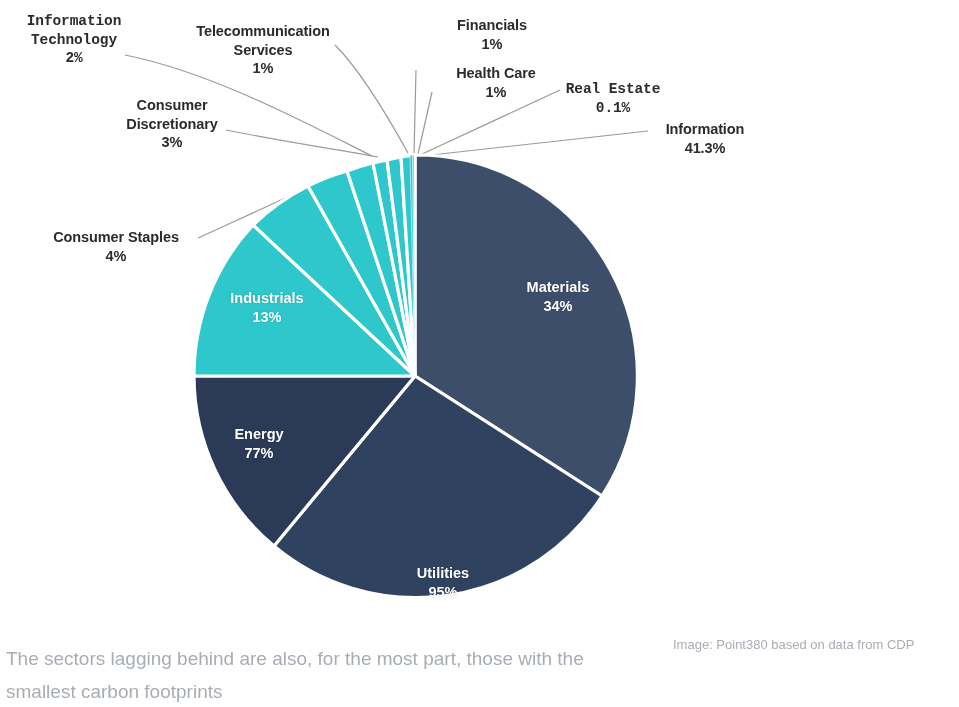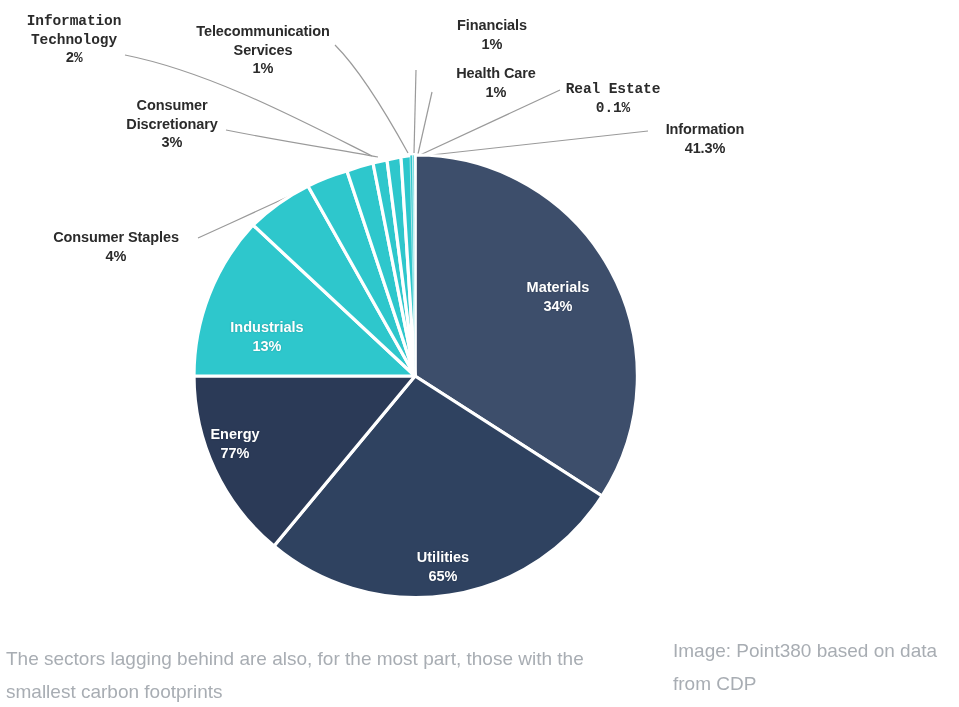--- a/index.html
+++ b/index.html
@@ -63,23 +63,23 @@
     font-size: 14.5px;
     font-weight: bold;
     text-align: center;
     line-height: 1.3;
     white-space: nowrap;
     text-shadow: 0 0 2px rgba(0,0,0,0.22);
   }
   .slice-label .pct { display: block; }
 
   #lbl-materials   { left: 497px; top: 278px; width: 122px; }
-  #lbl-utilities   { left: 388px; top: 548px; width: 110px; text-align: center; }
-  #lbl-energy      { left: 184px; top: 425px; width: 102px; }
-  #lbl-industrials { left: 208px; top: 289px; width: 118px; margin-top: 29px; }
+  #lbl-utilities   { left: 388px; top: 564px; width: 110px; text-align: center; }
+  #lbl-energy      { left: 208px; top: 425px; width: 102px; }
+  #lbl-industrials { left: 208px; top: 289px; width: 118px; }
 
   
   #footer {
     position: absolute;
     left: 0;
     top: 612px;
     width: 959px;
     height: 95px;
   }
   #caption {
@@ -89,21 +89,21 @@
     width: 600px;
     font-size: 19px;
     line-height: 1.75;
     color: #a8adb3;
   }
   #attribution {
     position: absolute;
     left: 673px;
     top: 22px;
     width: 280px;
-    font-size: 19px;
+    font-size: 13px;
     line-height: 1.75;
     color: #a8adb3;
   }
 </style>
 </head>
 <body>
 
 <div id="root">
 
   <div id="chart-area">
@@ -148,21 +148,21 @@
       </g>
     </svg>
 
     <div class="slice-label" id="lbl-materials">
       <span>Materials</span>
       <span class="pct">34%</span>
     </div>
 
     <div class="slice-label" id="lbl-utilities">
       <span>Utilities</span>
-      <span class="pct">65%</span>
+      <span class="pct">95%</span>
     </div>
 
     <div class="slice-label" id="lbl-energy">
       <span>Energy</span>
       <span class="pct">77%</span>
     </div>
 
     <div class="slice-label" id="lbl-industrials">
       <span>Industrials</span>
       <span class="pct">13%</span>

